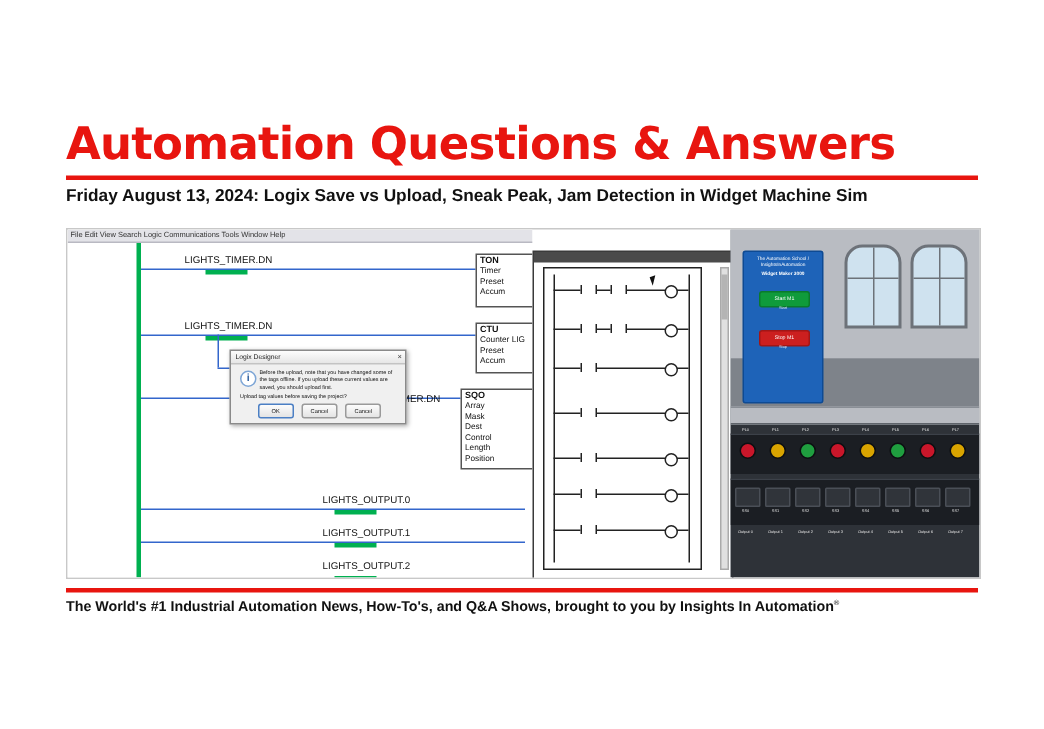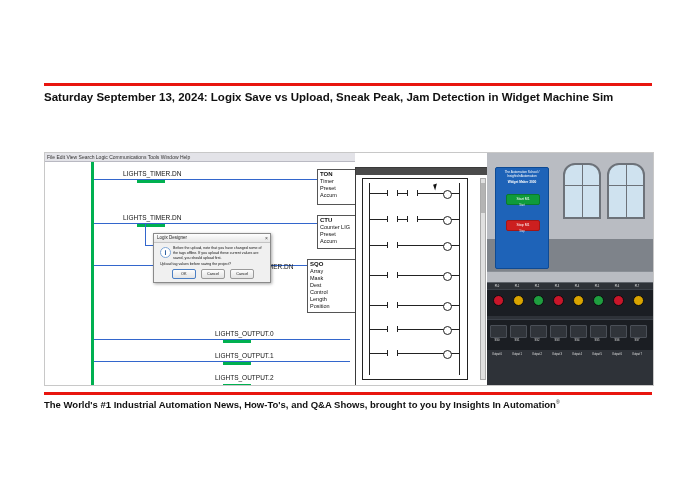--- a/index.html
+++ b/index.html
@@ -423,22 +423,23 @@
     vertical-align: super;
     font-weight: normal;
   }
 </style>
 </head>
 <body>
 
 <div class="page">
 
   <div class="title-wrap">
+    <div class="main-title">Automation Questions &amp; Answers</div>
     <div class="title-rule"></div>
-    <div class="subtitle">Saturday September 13, 2024: Logix Save vs Upload, Sneak Peak, Jam Detection in Widget Machine Sim</div>
+    <div class="subtitle">Friday August 13, 2024: Logix Save vs Upload, Sneak Peak, Jam Detection in Widget Machine Sim</div>
   </div>
 
   <div class="collage">
 
     <div class="ladder-pane">
       <div class="ladder-toolbar">File   Edit   View   Search   Logic   Communications   Tools   Window   Help</div>
 
       <div class="ladder-leftrail"></div>
 
       <div class="rung-wire" style="left:49px; top:26px; width:256px;"></div>

